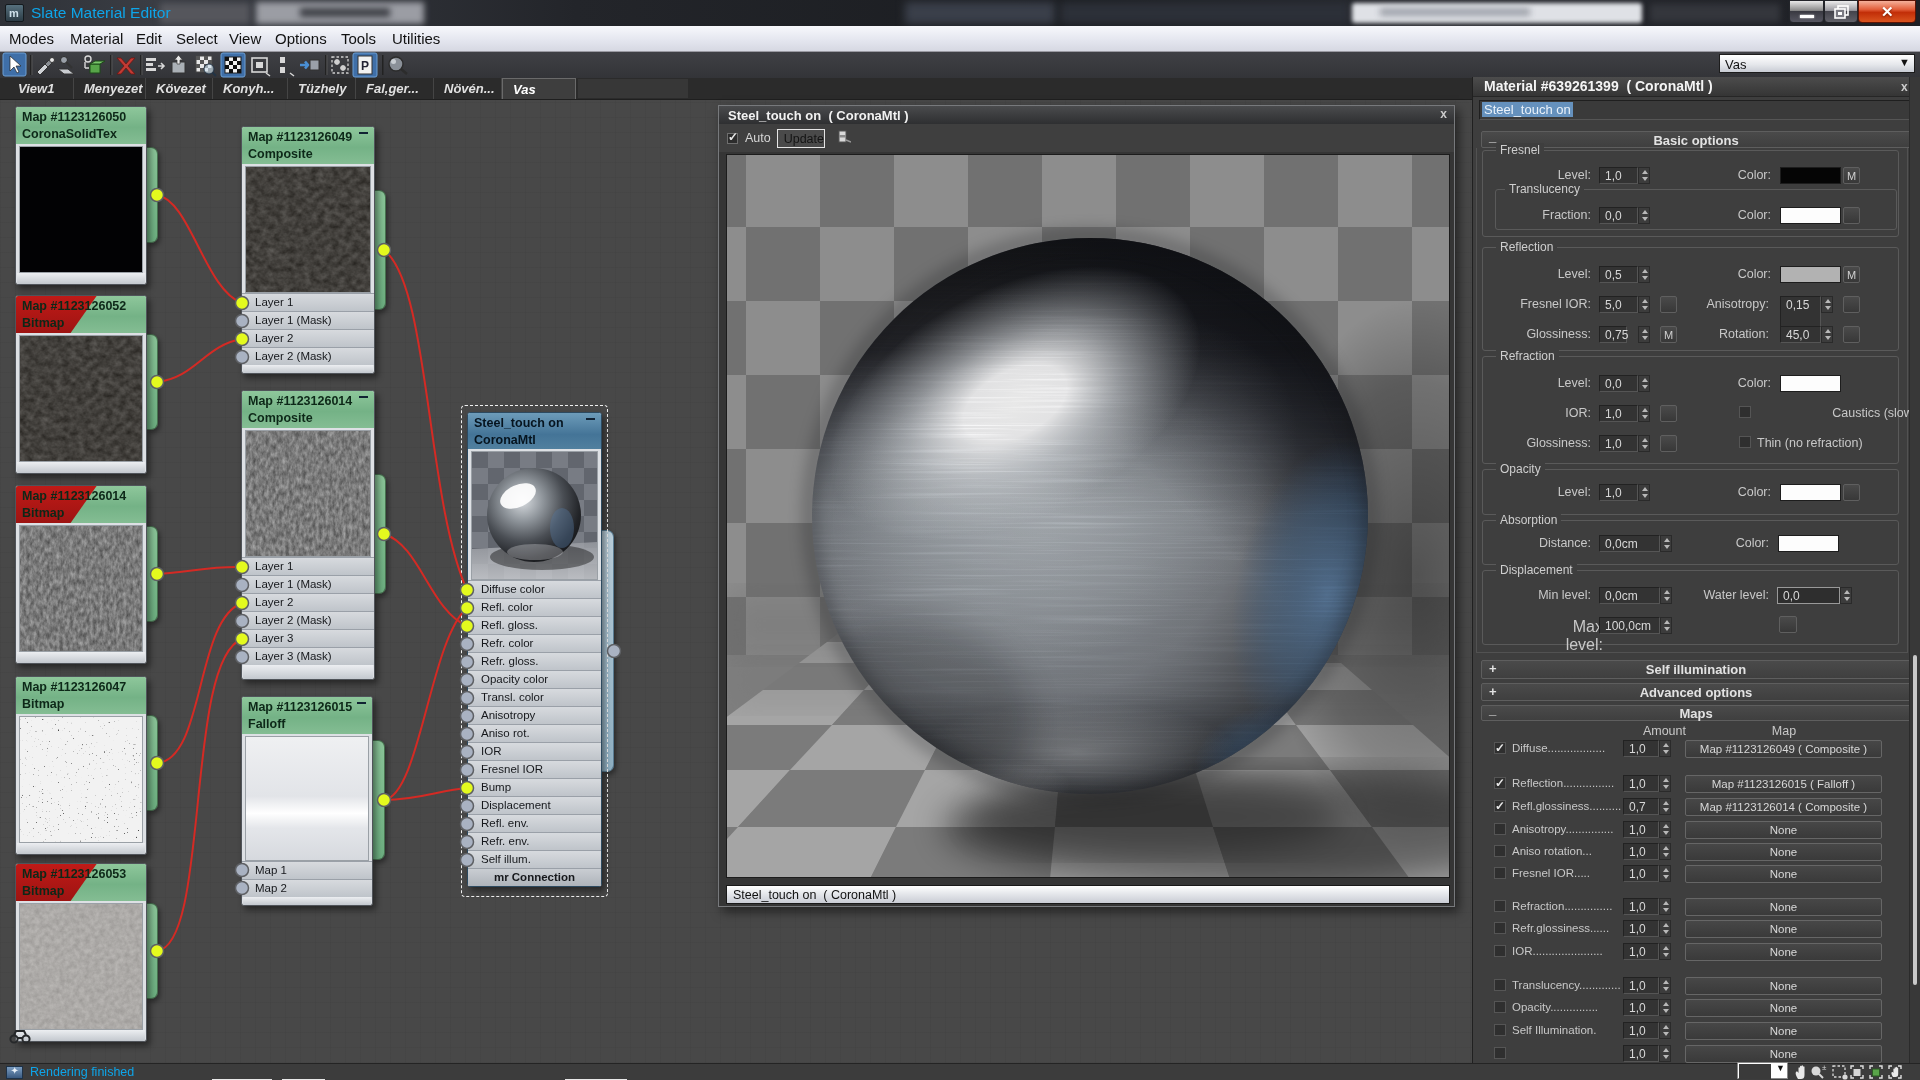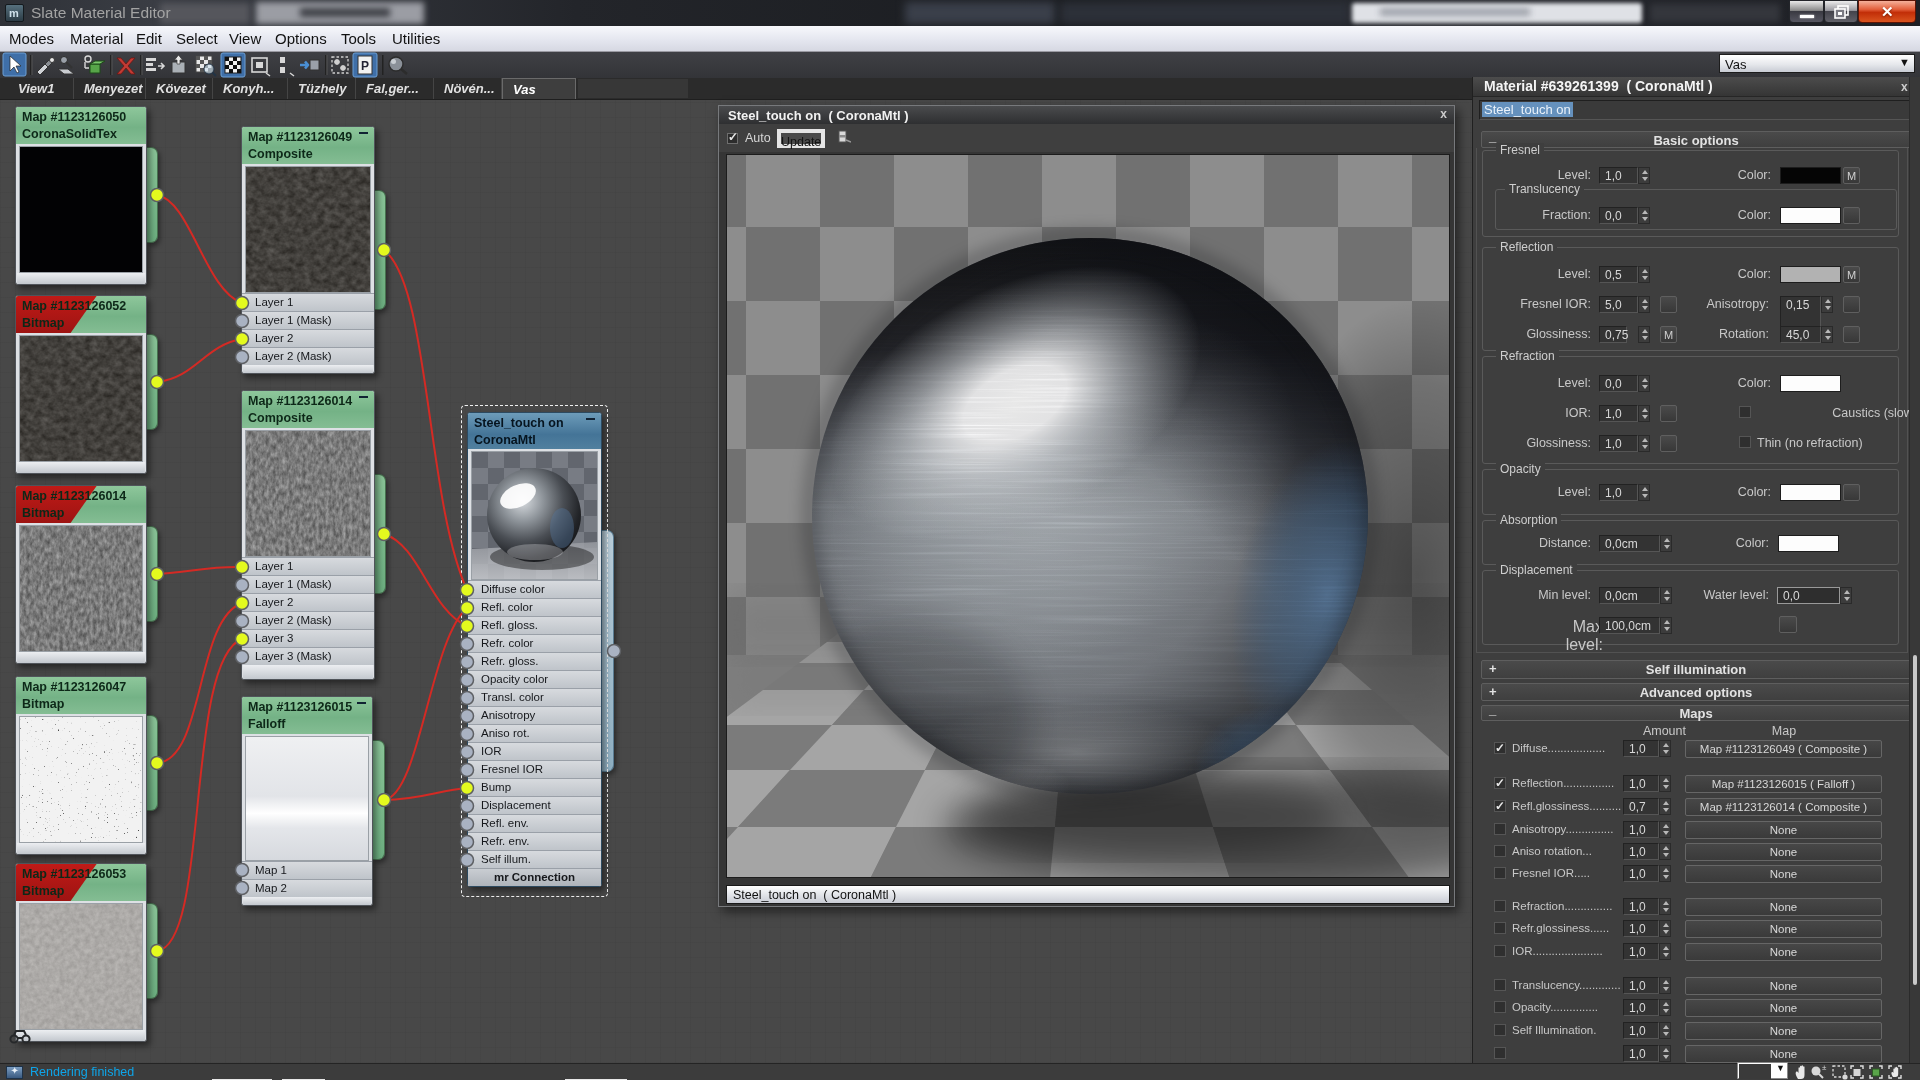--- a/index.html
+++ b/index.html
@@ -106,21 +106,21 @@
   <div style="position:absolute;left:300px;top:8px;width:90px;height:9px;background:#3e4046;filter:blur(3px)"></div>
   <div style="position:absolute;left:905px;top:2px;width:150px;height:22px;background:#3a3f4a;filter:blur(4px)"></div>
   <div style="position:absolute;left:1060px;top:2px;width:290px;height:22px;background:#2c3038;filter:blur(4px)"></div>
   <div style="position:absolute;left:1352px;top:3px;width:290px;height:20px;background:#dfe1e6;filter:blur(2px);border-radius:3px"></div>
   <div style="position:absolute;left:1380px;top:8px;width:150px;height:8px;background:#9fa3ab;filter:blur(3px)"></div>
   <div style="position:absolute;left:1650px;top:4px;width:130px;height:18px;background:#34363c;filter:blur(3px)"></div>
 
   <div style="position:absolute;left:5px;top:4px;width:19px;height:18px;background:linear-gradient(#56707e,#2c3c46);border:1px solid #141a1e;border-radius:2px">
     <span style="position:absolute;left:3px;top:2px;color:#cfe0ea;font-size:11px;font-weight:bold">m</span>
     </div>
-  <span style="position:absolute;left:31px;top:4px;color:#a3a3a3;font-size:15.5px">Slate Material Editor</span>
+  <span style="position:absolute;left:31px;top:4px;color:#0ea5e9;font-size:15.5px">Slate Material Editor</span>
 
   <div style="position:absolute;left:1789px;top:0;width:35px;height:23px;background:linear-gradient(#e8e8e8,#8a8a8a 45%,#3a3a42 50%,#565661);border:1px solid #23252a;border-radius:0 0 4px 4px">
     <div style="position:absolute;left:10px;top:14px;width:14px;height:3px;background:#fff;box-shadow:0 0 2px #fff"></div>
     </div>
   <div style="position:absolute;left:1824px;top:0;width:34px;height:23px;background:linear-gradient(#ececec,#9a9aa0 45%,#44444c 50%,#606068);border:1px solid #23252a;border-radius:0 0 4px 4px">
     <svg width="16" height="14" style="position:absolute;left:9px;top:4px">
         <rect x="4" y="1" width="10" height="9" fill="none" stroke="#fff" stroke-width="1.6"></rect>
         <rect x="1" y="4" width="10" height="9" fill="#7a7a82" stroke="#fff" stroke-width="1.6"></rect>
         <rect x="4" y="7" width="4" height="3" fill="#fff"></rect>
       </svg>
@@ -474,21 +474,21 @@
 </div>
 
 <div id="pwin">
   <div class="ptitle">Steel_touch on&nbsp; ( CoronaMtl )
     <span style="position:absolute;right:7px;top:1px;font-size:12px;color:#ccc;font-weight:bold">x</span></div>
   <div class="ptools">
     <div style="position:absolute;left:8px;top:9px;width:11px;height:11px;background:#2c2c2c;border:1px solid #6e6e6e">
       <span style="position:absolute;left:0px;top:-4px;color:#e8e8e8;font-size:12px;font-weight:bold">✓</span>
       </div>
     <div style="position:absolute;left:26px;top:7px;font-size:12.5px;color:#d6d6d6">Auto</div>
-    <div style="position:absolute;left:58px;top:5px;width:48px;height:19px;background:#4a4a4a;border:4px solid #e5e5e5;
+    <div style="position:absolute;left:58px;top:5px;width:48px;height:19px;background:#4a4a4a;border:1px solid #e5e5e5;
        color:#141414;font-size:12.5px;text-align:right;padding-top:2px">Update</div>
     <div style="position:absolute;left:116px;top:5px;width:16px;height:18px">
       <svg width="16" height="18">
           <rect x="4" y="2" width="7" height="11" fill="#d9d9d9" stroke="#555"></rect>
       <rect x="4" y="6" width="7" height="2.5" fill="#8a8a8a"></rect>
           <path d="M11,11 L16,13" stroke="#999" stroke-width="1.5"></path>
         </svg></div>
   </div>
   <div id="prender">
     <svg width="724" height="724" viewBox="0 0 724 724">

